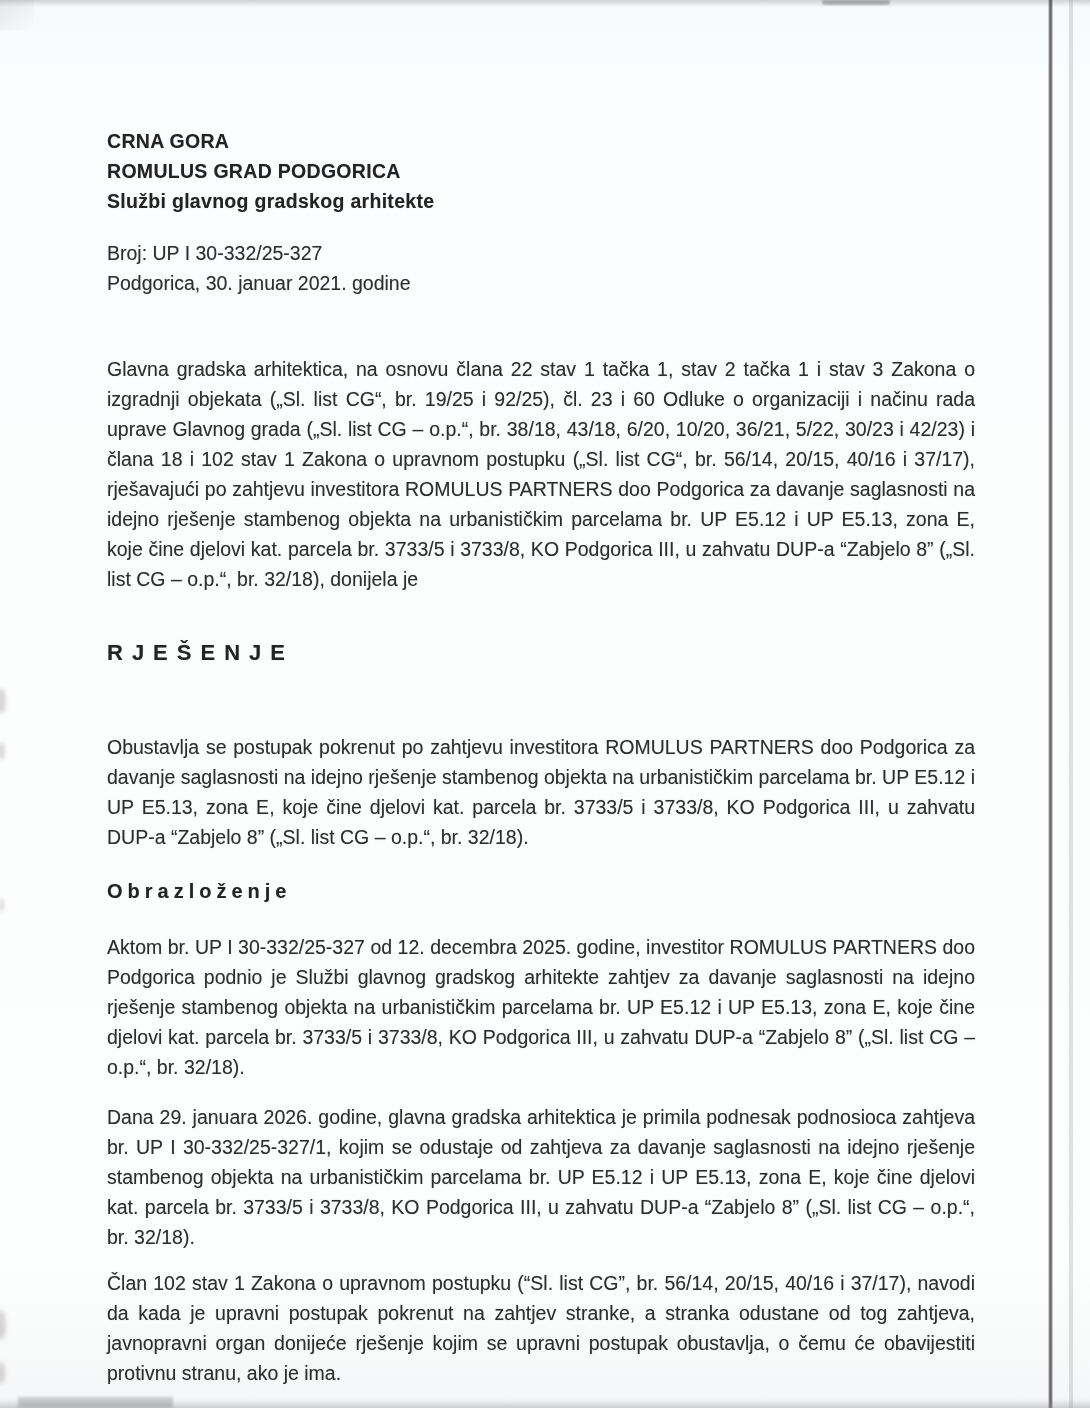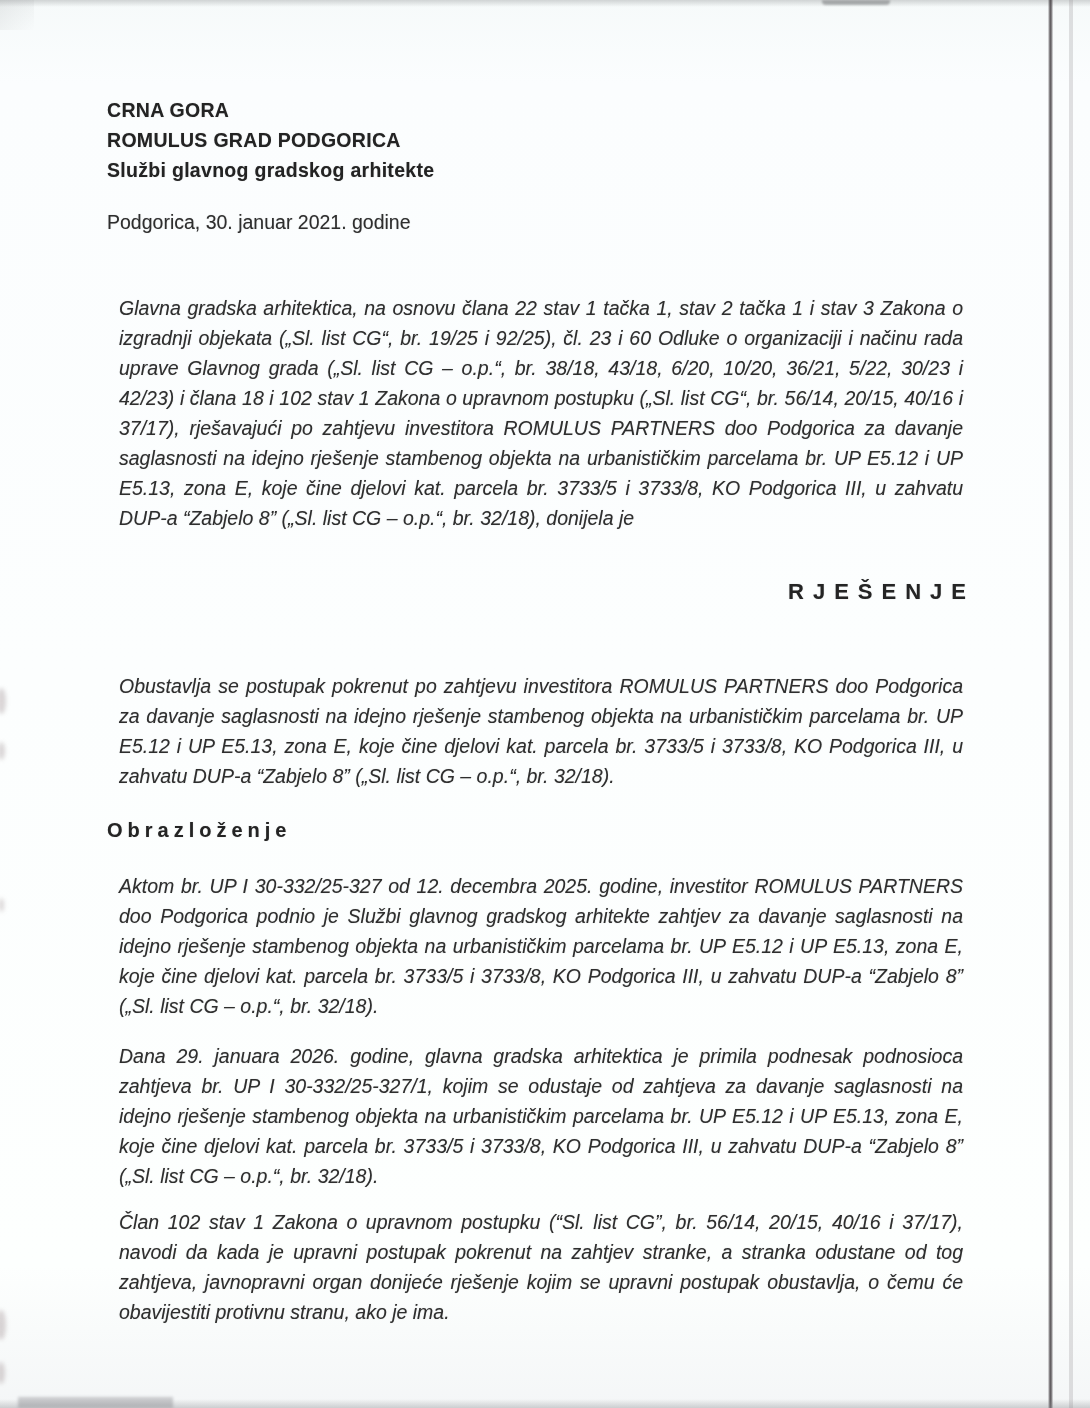--- a/index.html
+++ b/index.html
@@ -12,48 +12,47 @@
     width: 1090px;
     height: 1408px;
     overflow: hidden;
     background:
       linear-gradient(180deg, #f6fafa 0%, #fbfdfe 6%, #fdfffe 90%, #f4f6f7 100%);
     font-family: "Liberation Sans", "DejaVu Sans", sans-serif;
   }
   .content {
     position: absolute;
     left: 107px;
-    top: 95px;
+    top: 126px;
     width: 868px;
     color: #2e2e2e;
     font-size: 19.5px;
     line-height: 30px;
     text-shadow: 0 0 1px rgba(70, 70, 70, 0.35);
   }
   .letterhead div {
     font-weight: bold;
     color: #232323;
     letter-spacing: 0.3px;
   }
   .ref-block {
     margin-top: 22px;
   }
   .para {
-    margin: 12px;
+    margin: 0;
     text-align: justify;
     text-justify: inter-word;
-    font-style: italic;
   }
   .para.intro   { margin-top: 56px; }
   .title {
     margin: 44px 0 12px 0;
     font-size: 22px;
     font-weight: bold;
     color: #242424;
-    text-align: right;
+    text-align: left;
     letter-spacing: 9px;
     line-height: 30px;
   }
   .para.operative { margin-top: 64px; }
   .subtitle {
     margin: 24px 0 0 0;
     font-size: 20px;
     font-weight: bold;
     color: #242424;
     text-align: left;
@@ -133,20 +132,21 @@
 
   <div class="content">
 
     <div class="letterhead">
       <div>CRNA GORA</div>
       <div>ROMULUS GRAD PODGORICA</div>
       <div>Službi glavnog gradskog arhitekte</div>
     </div>
 
     <div class="ref-block">
+      <div>Broj: UP I 30-332/25-327</div>
       <div>Podgorica, 30. januar 2021. godine</div>
     </div>
 
     <p class="para intro">Glavna gradska arhitektica, na osnovu člana 22 stav 1 tačka 1, stav 2 tačka 1 i stav 3 Zakona o izgradnji objekata („Sl. list CG“, br. 19/25 i 92/25), čl. 23 i 60 Odluke o organizaciji i načinu rada uprave Glavnog grada („Sl. list CG – o.p.“, br. 38/18, 43/18, 6/20, 10/20, 36/21, 5/22, 30/23 i 42/23) i člana 18 i 102 stav 1 Zakona o upravnom postupku („Sl. list CG“, br. 56/14, 20/15, 40/16 i 37/17), rješavajući po zahtjevu investitora ROMULUS PARTNERS doo Podgorica za davanje saglasnosti na idejno rješenje stambenog objekta na urbanističkim parcelama br. UP E5.12 i UP E5.13, zona E, koje čine djelovi kat. parcela br. 3733/5 i 3733/8, KO Podgorica III, u zahvatu DUP-a “Zabjelo 8” („Sl. list CG – o.p.“, br. 32/18), donijela je</p>
 
     <h1 class="title">RJEŠENJE</h1>
 
     <p class="para operative">Obustavlja se postupak pokrenut po zahtjevu investitora ROMULUS PARTNERS doo Podgorica za davanje saglasnosti na idejno rješenje stambenog objekta na urbanističkim parcelama br. UP E5.12 i UP E5.13, zona E, koje čine djelovi kat. parcela br. 3733/5 i 3733/8, KO Podgorica III, u zahvatu DUP-a “Zabjelo 8” („Sl. list CG – o.p.“, br. 32/18).</p>
 
     <h2 class="subtitle">Obrazloženje</h2>

